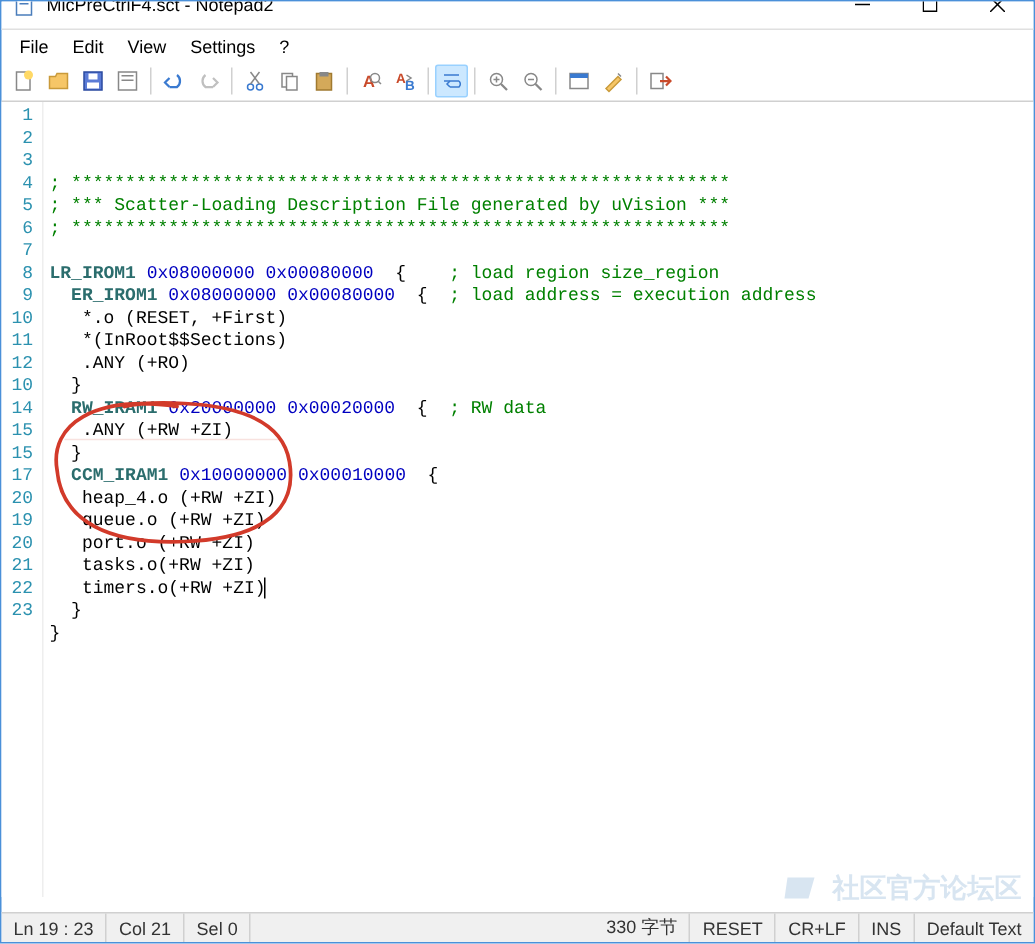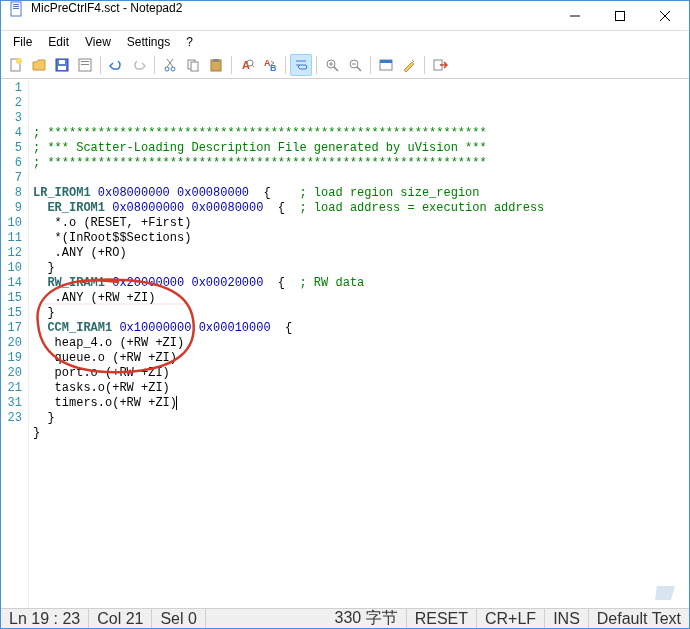--- a/index.html
+++ b/index.html
@@ -7,23 +7,24 @@
   font-family: "Segoe UI", Tahoma, sans-serif;
   font-size: 12px;
   background: #fff;
   width: 690px;
   height: 629px;
   border: 1px solid #4a90d9;
   position: relative;
   overflow: hidden;
 }
 .titlebar {
-  height: 30px;
+  height: 19px;
   background: #fff;
   display: flex;
+  align-items: center;
   padding: 0 2px 14px 8px;
   border-bottom: 1px solid #e0e0e0;
 }
 .titlebar-icon {
   width: 16px; height: 16px;
   margin-right: 6px;
   display: inline-flex;
   align-items: center;
   justify-content: center;
 }
@@ -93,21 +94,21 @@
   pointer-events: none;
 }
 .statusbar {
   position: absolute;
   bottom: 0; left: 0; right: 0;
   height: 20px;
   background: #f0f0f0;
   border-top: 1px solid #d0d0d0;
   display: flex;
   align-items: center;
-  font-size: 16px;
+  font-size: 12px;
   color: #333;
 }
 .sb-sect { padding: 0 8px; border-right: 1px solid #d0d0d0; height: 100%; display: flex; align-items: center; }
 .sb-spacer { flex: 1; }
 .watermark {
   position: absolute;
   right: 8px;
   bottom: 24px;
   font-size: 18px;
   color: rgba(100,150,200,0.25);
@@ -312,35 +313,36 @@
       <div>12</div>
       <div>10</div>
       <div>14</div>
       <div>15</div>
       <div>15</div>
       <div>17</div>
       <div>20</div>
       <div>19</div>
       <div>20</div>
       <div>21</div>
-      <div>31</div>
+      <div>22</div>
       <div>23</div>
     </div>
   <div class="code" id="code">
     <svg class="annotation" style="left:-6px; top:195px;" width="200" height="110" viewBox="0 0 200 110">
       <path d="M 95 8 C 40 0, 10 20, 15 50 C 18 85, 50 100, 100 98 C 155 96, 175 75, 170 45 C 166 20, 140 8, 100 6 C 80 5, 68 6, 60 8" fill="none" stroke="#d23a2a" stroke-width="2.5" stroke-linecap="round"></path>
       <path d="M 20 30 L 165 30" fill="none" stroke="#d23a2a" stroke-width="1" opacity="0.15"></path>
     </svg>
   <div class="code-line"><span class="kw-comment">; *************************************************************</span></div><div class="code-line"><span class="kw-comment">; *** Scatter-Loading Description File generated by uVision ***</span></div><div class="code-line"><span class="kw-comment">; *************************************************************</span></div><div class="code-line">&nbsp;</div><div class="code-line"><span class="kw-teal">LR_IROM1</span> <span class="kw-blue">0x08000000</span> <span class="kw-blue">0x00080000</span>  {    <span class="kw-comment">; load region size_region</span></div><div class="code-line">  <span class="kw-teal">ER_IROM1</span> <span class="kw-blue">0x08000000</span> <span class="kw-blue">0x00080000</span>  {  <span class="kw-comment">; load address = execution address</span></div><div class="code-line">   *.o (RESET, +First)</div><div class="code-line">   *(InRoot$$Sections)</div><div class="code-line">   .ANY (+RO)</div><div class="code-line">  }</div><div class="code-line">  <span class="kw-teal">RW_IRAM1</span> <span class="kw-blue">0x20000000</span> <span class="kw-blue">0x00020000</span>  {  <span class="kw-comment">; RW data</span></div><div class="code-line">   .ANY (+RW +ZI)</div><div class="code-line">  }</div><div class="code-line">  <span class="kw-teal">CCM_IRAM1</span> <span class="kw-blue">0x10000000</span> <span class="kw-blue">0x00010000</span>  {</div><div class="code-line">   heap_4.o (+RW +ZI)</div><div class="code-line">   queue.o (+RW +ZI)</div><div class="code-line">   port.o (+RW +ZI)</div><div class="code-line">   tasks.o(+RW +ZI)</div><div class="code-line">   timers.o(+RW +ZI)<span class="caret"></span></div><div class="code-line">  }</div><div class="code-line">}</div><div class="code-line">&nbsp;</div><div class="code-line">&nbsp;</div></div>
 </div>
 
 <div class="watermark">
   <svg width="28" height="22">
       <path d="M4 4h18l-4 14H2z" fill="rgba(100,150,200,0.25)"></path>
     </svg>
+  <span>社区官方论坛区</span>
 </div>
 <div class="watermark-sub">stmcu.org</div>
 
 <div class="statusbar">
   <div class="sb-sect">Ln 19 : 23</div>
   <div class="sb-sect">Col 21</div>
   <div class="sb-sect">Sel 0</div>
   <div class="sb-spacer"></div>
   <div class="sb-sect">330 字节</div>
   <div class="sb-sect">RESET</div>

